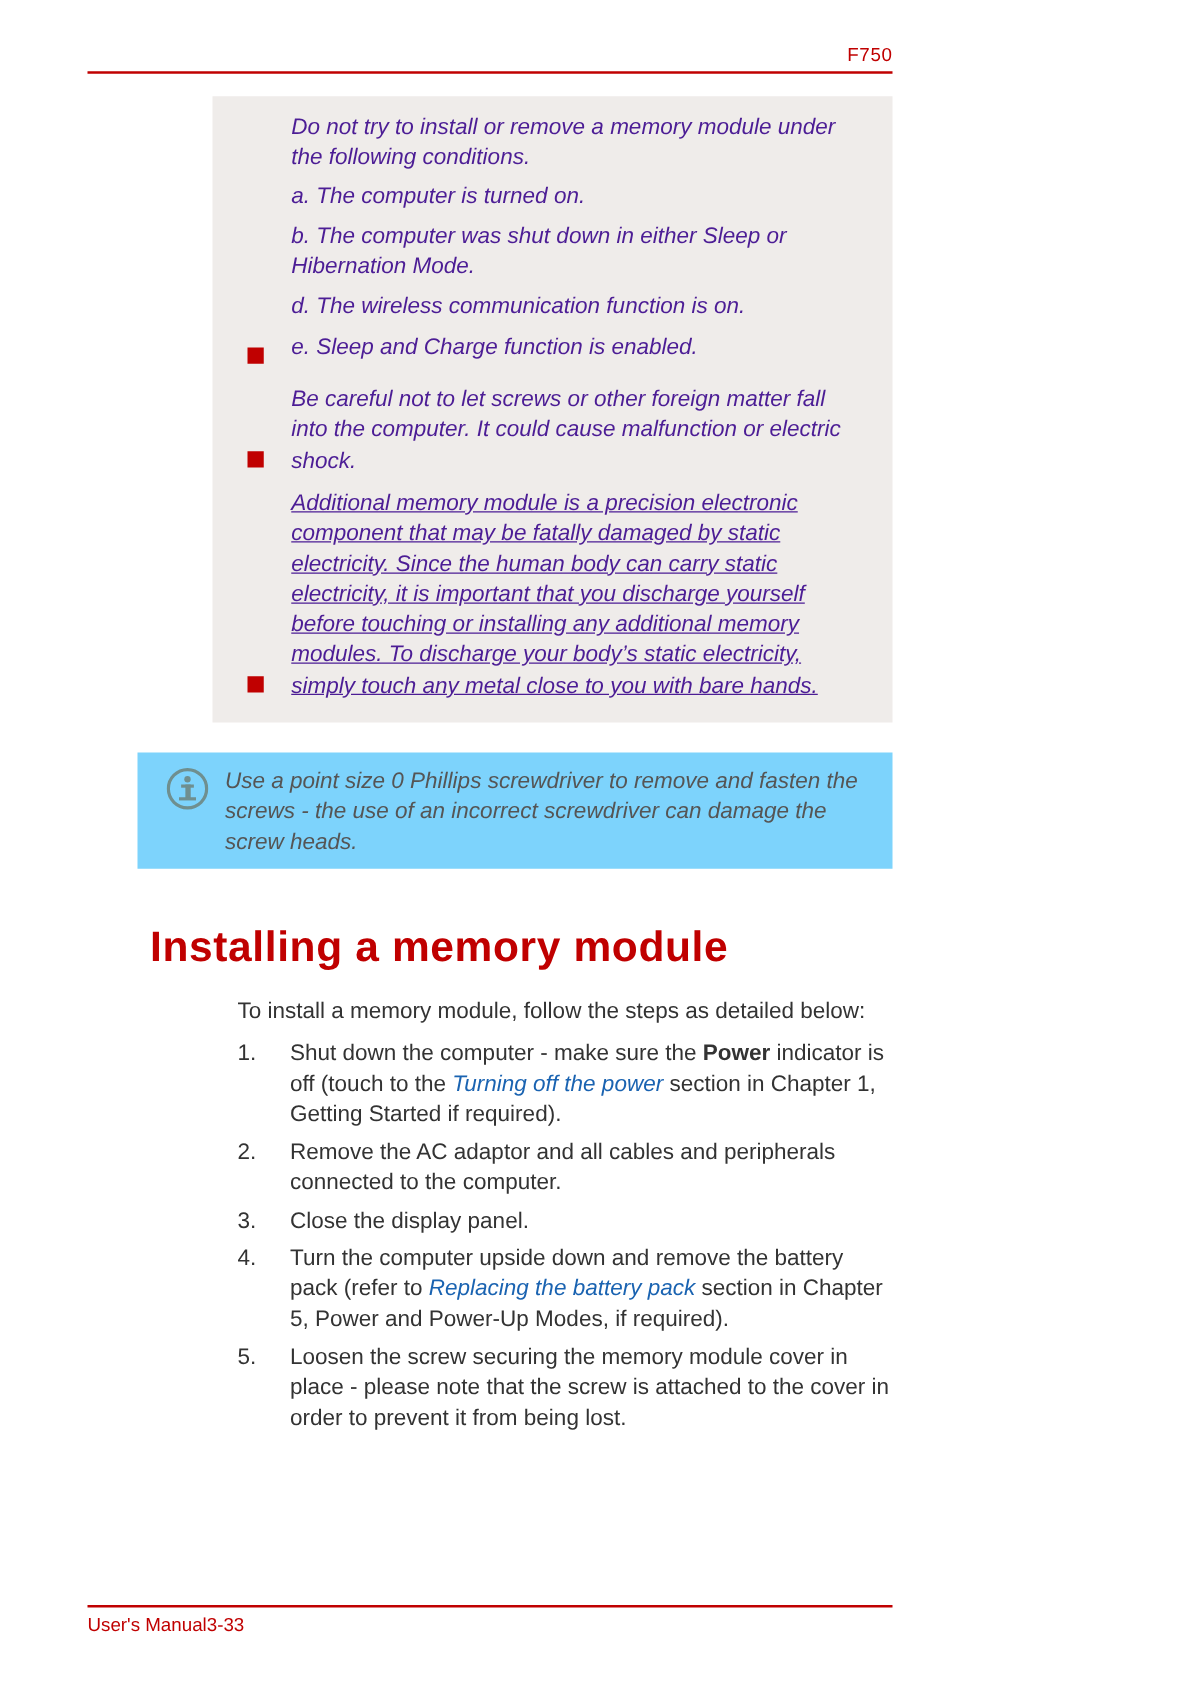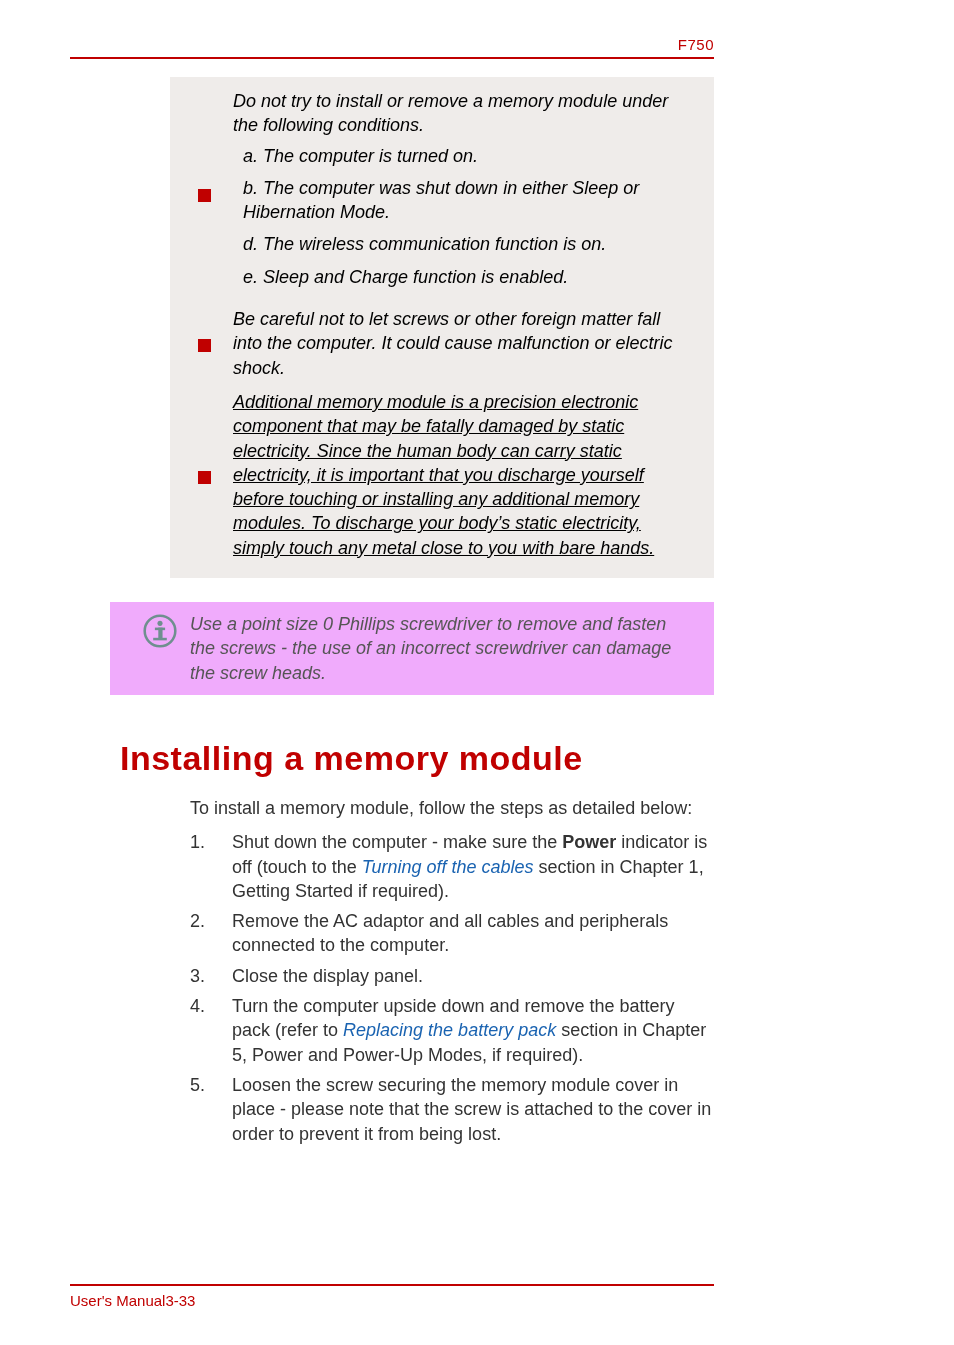--- a/index.html
+++ b/index.html
@@ -1,27 +1,27 @@
 <!DOCTYPE html>
 <html><head>
 <meta charset="utf-8">
 <style>
   * { margin: 0; padding: 0; box-sizing: border-box; }
   html, body { width: 954px; height: 1345px; background: #fff; font-family: Arial, Helvetica, sans-serif; color: #333; }
   .page { width: 784px; height: 1345px; padding: 36px 70px 0 70px; position: relative; }
   .header-model { text-align: right; color: #c00000; font-size: 15px; letter-spacing: 0.5px; }
   .header-rule { border: none; border-top: 2px solid #c00000; margin-top: 4px; margin-bottom: 18px; }
   .callout-box { background: #efecea; padding: 12px 28px 18px 28px; margin-left: 100px; }
-  .callout-item { display: flex; align-items: center; margin-bottom: 10px; font-style: italic; font-size: 18px; line-height: 1.35; color: #000000; }
+  .callout-item { display: flex; align-items: flex-end; margin-bottom: 10px; font-style: italic; font-size: 18px; line-height: 1.35; color: #4c1d95; }
   .callout-item .sq { flex: 0 0 auto; margin-top: 6px; margin-right: 22px; }
   .red-square { width: 13px; height: 13px; background: #c00000; display: inline-block; }
   .callout-item .txt { flex: 1 1 auto; }
-  .sublist { margin-top: 6px; margin-left: 10px; }
+  .sublist { margin-top: 6px; }
   .sublist div { margin-bottom: 8px; }
-  .info-box { background: #f0abfc; margin-top: 24px; margin-left: 40px; padding: 10px 26px 10px 20px; display: flex; align-items: flex-start; }
+  .info-box { background: #7dd3fc; margin-top: 24px; margin-left: 40px; padding: 10px 26px 10px 10px; display: flex; align-items: flex-start; }
   .info-icon { flex: 0 0 auto; width: 60px; display: flex; justify-content: center; padding-top: 2px; }
   .info-icon svg { width: 34px; height: 34px; }
   .info-text { flex: 1 1 auto; font-style: italic; font-size: 18px; line-height: 1.35; color: #555; }
   .section-heading { color: #c00000; font-family: Arial, Helvetica, sans-serif; font-weight: 900; font-size: 34px; margin-top: 44px; margin-bottom: 18px; margin-left: 50px; letter-spacing: 0.5px; }
   .body-text { font-size: 18px; line-height: 1.35; color: #333; margin-left: 120px; margin-bottom: 10px; }
   ol.steps { margin-left: 120px; font-size: 18px; line-height: 1.35; color: #333; list-style: none; counter-reset: step; }
   ol.steps li { counter-increment: step; display: flex; margin-bottom: 6px; }
   ol.steps li::before { content: counter(step) "."; width: 42px; flex: 0 0 42px; }
   ol.steps li .li-body { flex: 1 1 auto; }
   a.ref { color: #1a63b1; font-style: italic; text-decoration: none; cursor: pointer; }
@@ -74,21 +74,21 @@
     <div class="info-text">Use a point size 0 Phillips screwdriver to remove and fasten the screws - the use of an incorrect screwdriver can damage the screw heads.</div>
   </div>
 
   <h2 class="section-heading">Installing a memory module</h2>
 
   <p class="body-text">To install a memory module, follow the steps as detailed below:</p>
 
   <ol class="steps">
     <li>
         <div class="li-body">
-      <span>Shut down the computer - make sure the </span><b class="power">Power</b><span> indicator is off (touch to the </span><a class="ref">Turning off the cables</a><span> section in Chapter 1, Getting Started if required).</span>
+      <span>Shut down the computer - make sure the </span><b class="power">Power</b><span> indicator is off (touch to the </span><a class="ref">Turning off the power</a><span> section in Chapter 1, Getting Started if required).</span>
     </div>
       </li>
     <li>
         <div class="li-body">
       <span>Remove the AC adaptor and all cables and peripherals connected to the computer.</span>
     </div>
       </li>
     <li>
         <div class="li-body">
       <span>Close the display panel.</span>

